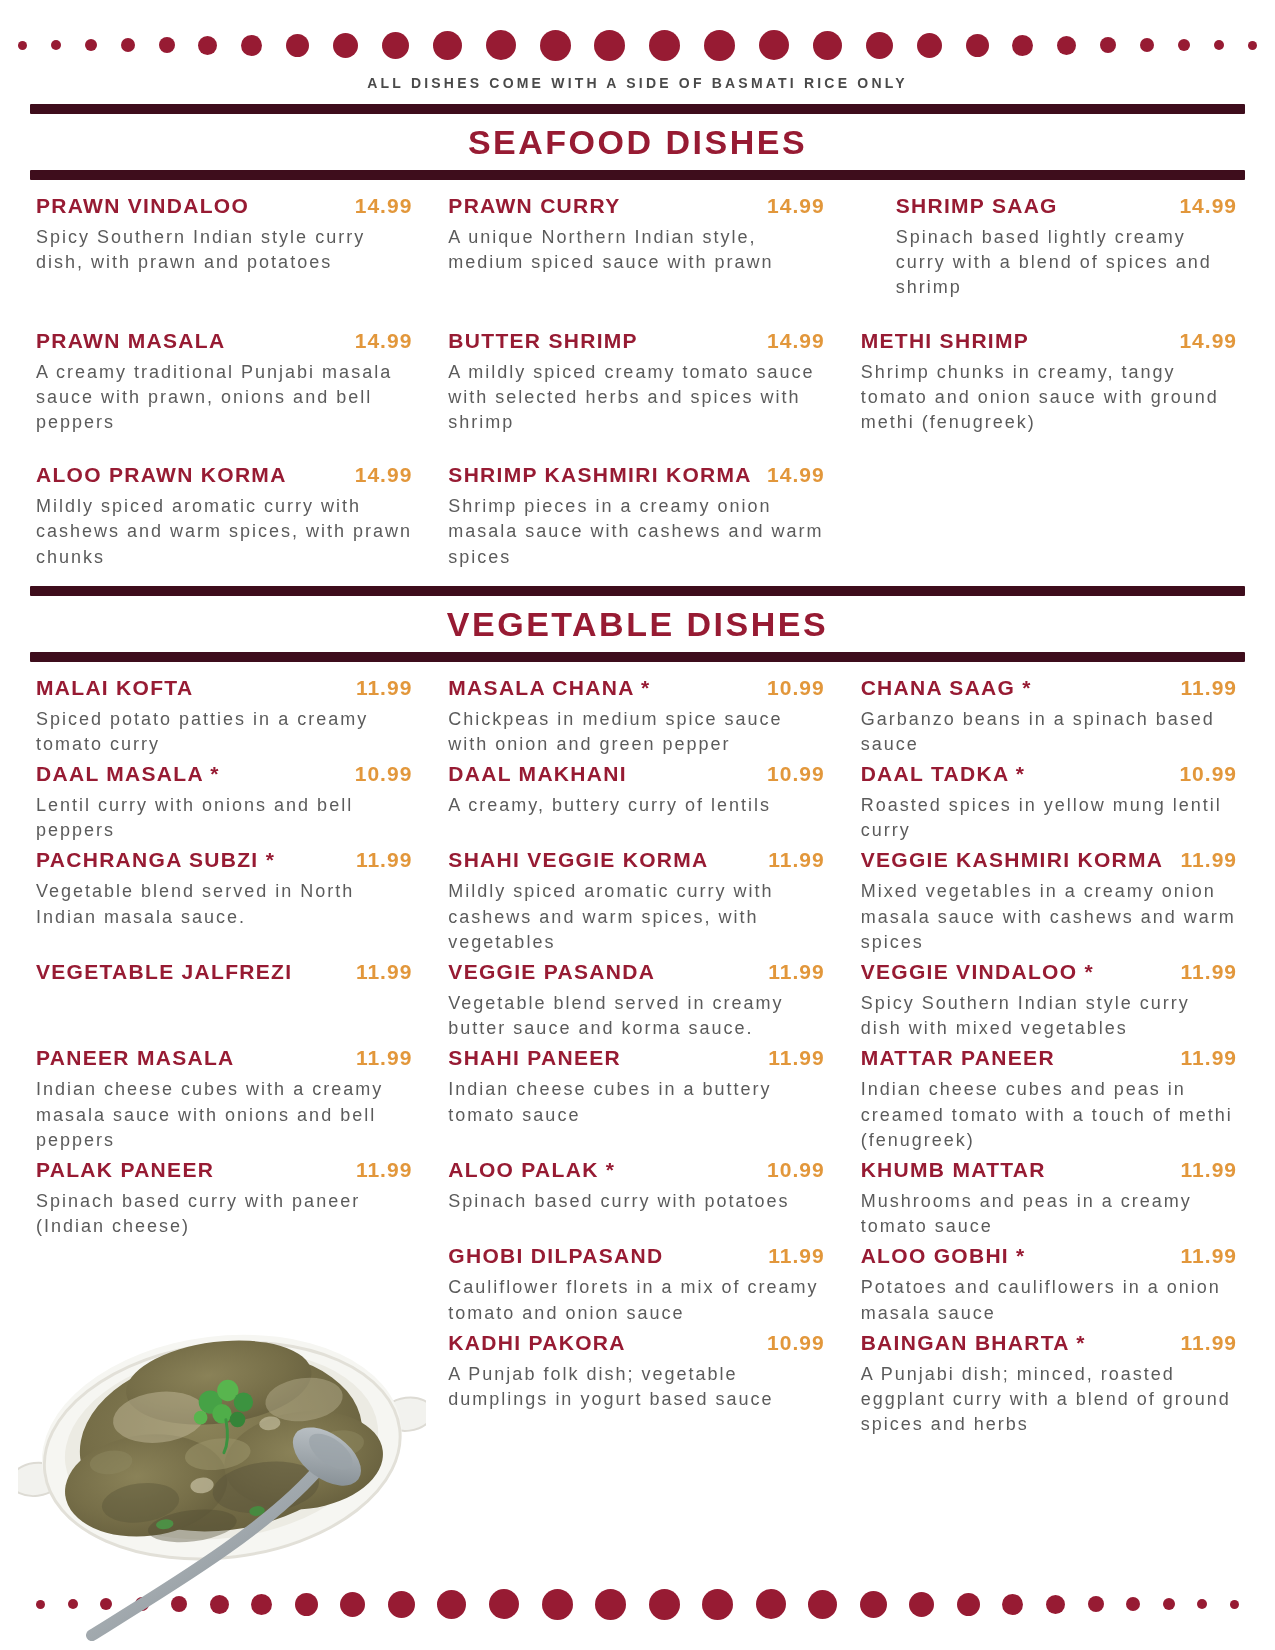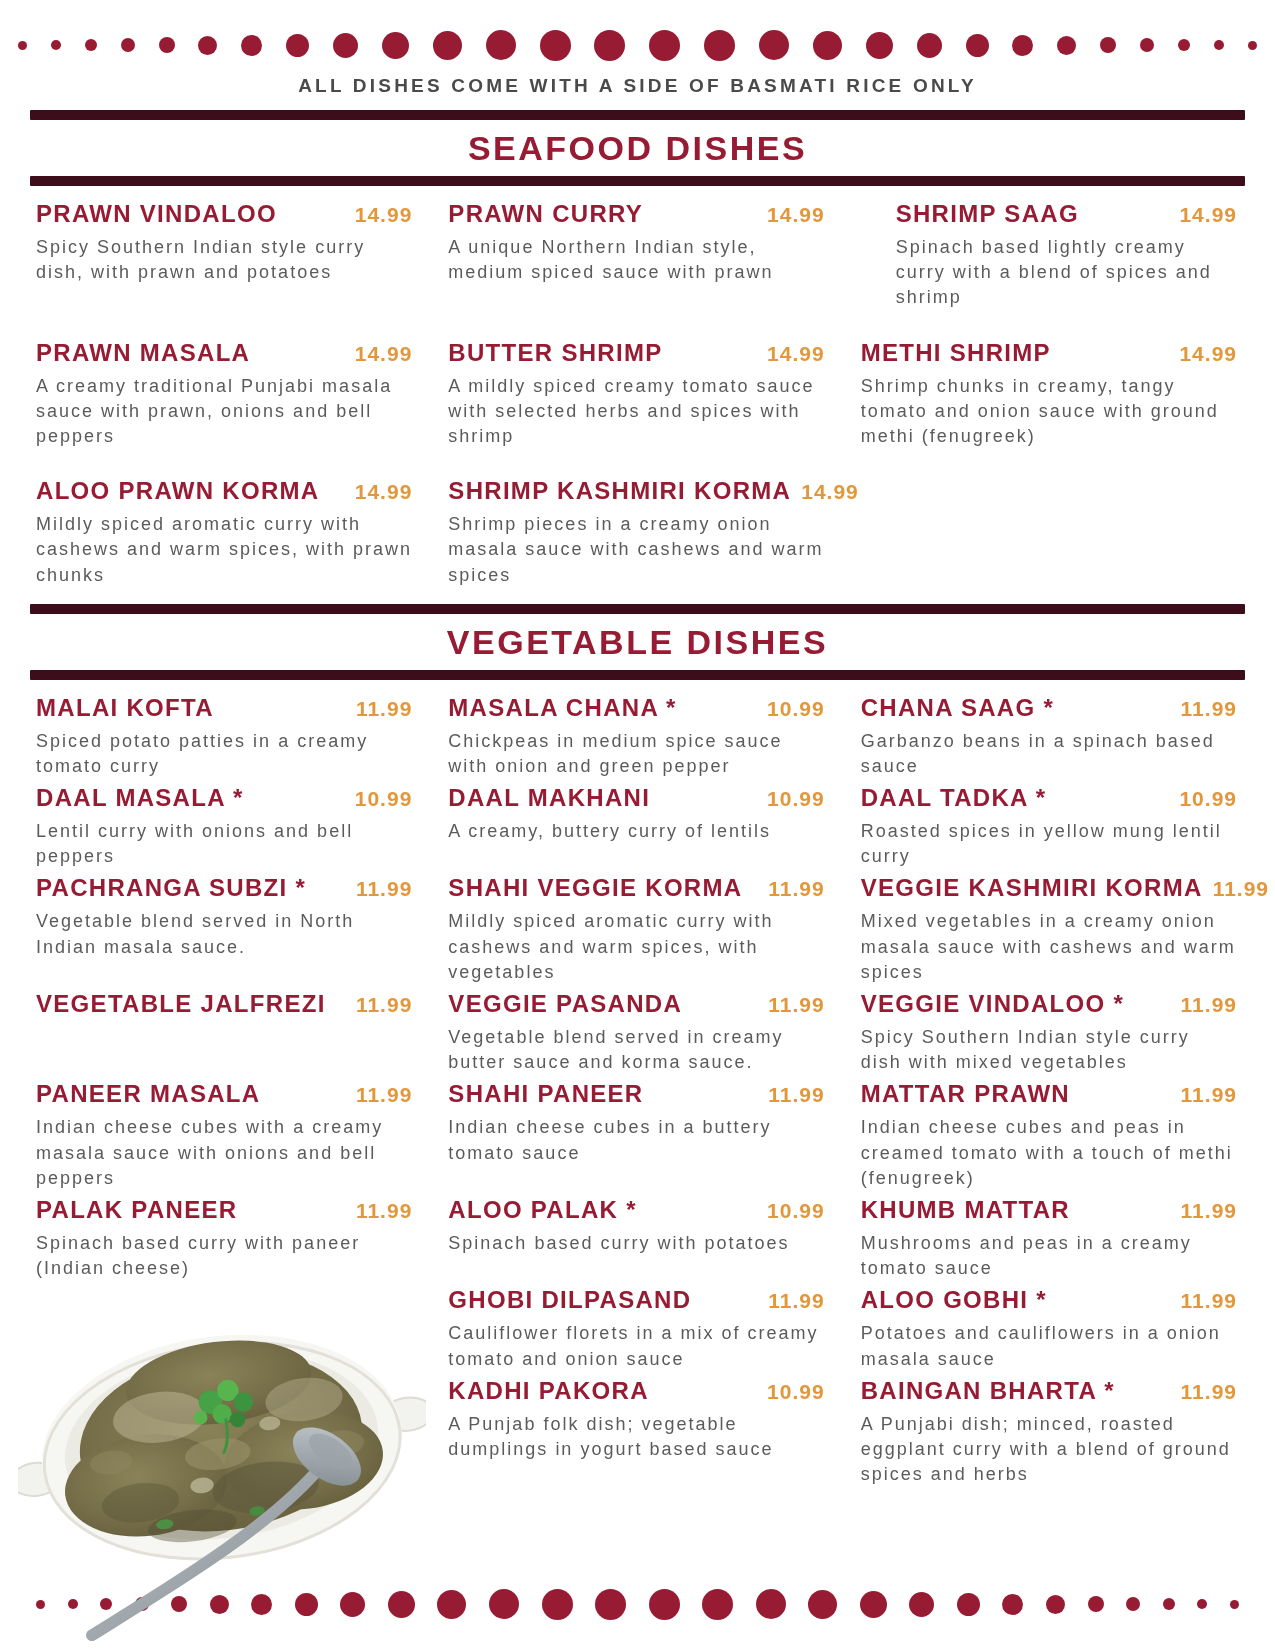--- a/index.html
+++ b/index.html
@@ -38,21 +38,21 @@
   .dot{
     border-radius:50%;
     background:var(--maroon);
     flex:0 0 auto;
   }
   
   .note{
     margin-top:12px;
     text-align:center;
     color:var(--note);
-    font-size:19px;
+    font-size:14px;
     font-weight:700;
     letter-spacing:3.2px;
   }
   
   .rule{
     height:10px;
     background:var(--bar);
     margin:0 30px;
     border-radius:1px;
   }
@@ -77,21 +77,21 @@
   .menu-grid.vegetable{row-gap:5px;}
   .menu-item{min-width:0;}
   .dish-head{
     display:flex;
     justify-content:space-between;
     align-items:baseline;
     gap:10px;
   }
   .dish-name{
     color:var(--maroon);
-    font-size:24px;
+    font-size:21px;
     font-weight:700;
     letter-spacing:1.3px;
     white-space:nowrap;
   }
   .dish-price{
     color:var(--gold);
     font-size:21px;
     font-weight:700;
     letter-spacing:1px;
     white-space:nowrap;
@@ -312,21 +312,21 @@
       </div>
       <div class="menu-item" style="grid-area: 5 / 2;">
         <div class="dish-head">
           <span class="dish-name">SHAHI PANEER</span>
           <span class="dish-price">11.99</span>
         </div>
         <p class="dish-desc">Indian cheese cubes in a buttery tomato sauce</p>
       </div>
       <div class="menu-item" style="grid-area: 5 / 3;">
         <div class="dish-head">
-          <span class="dish-name">MATTAR PRAWN</span>
+          <span class="dish-name">MATTAR PANEER</span>
           <span class="dish-price">11.99</span>
         </div>
         <p class="dish-desc">Indian cheese cubes and peas in creamed tomato with a touch of methi (fenugreek)</p>
       </div>
       <div class="menu-item" style="grid-area: 6 / 1;">
         <div class="dish-head">
           <span class="dish-name">PALAK PANEER</span>
           <span class="dish-price">11.99</span>
         </div>
         <p class="dish-desc">Spinach based curry with paneer (Indian cheese)</p>

